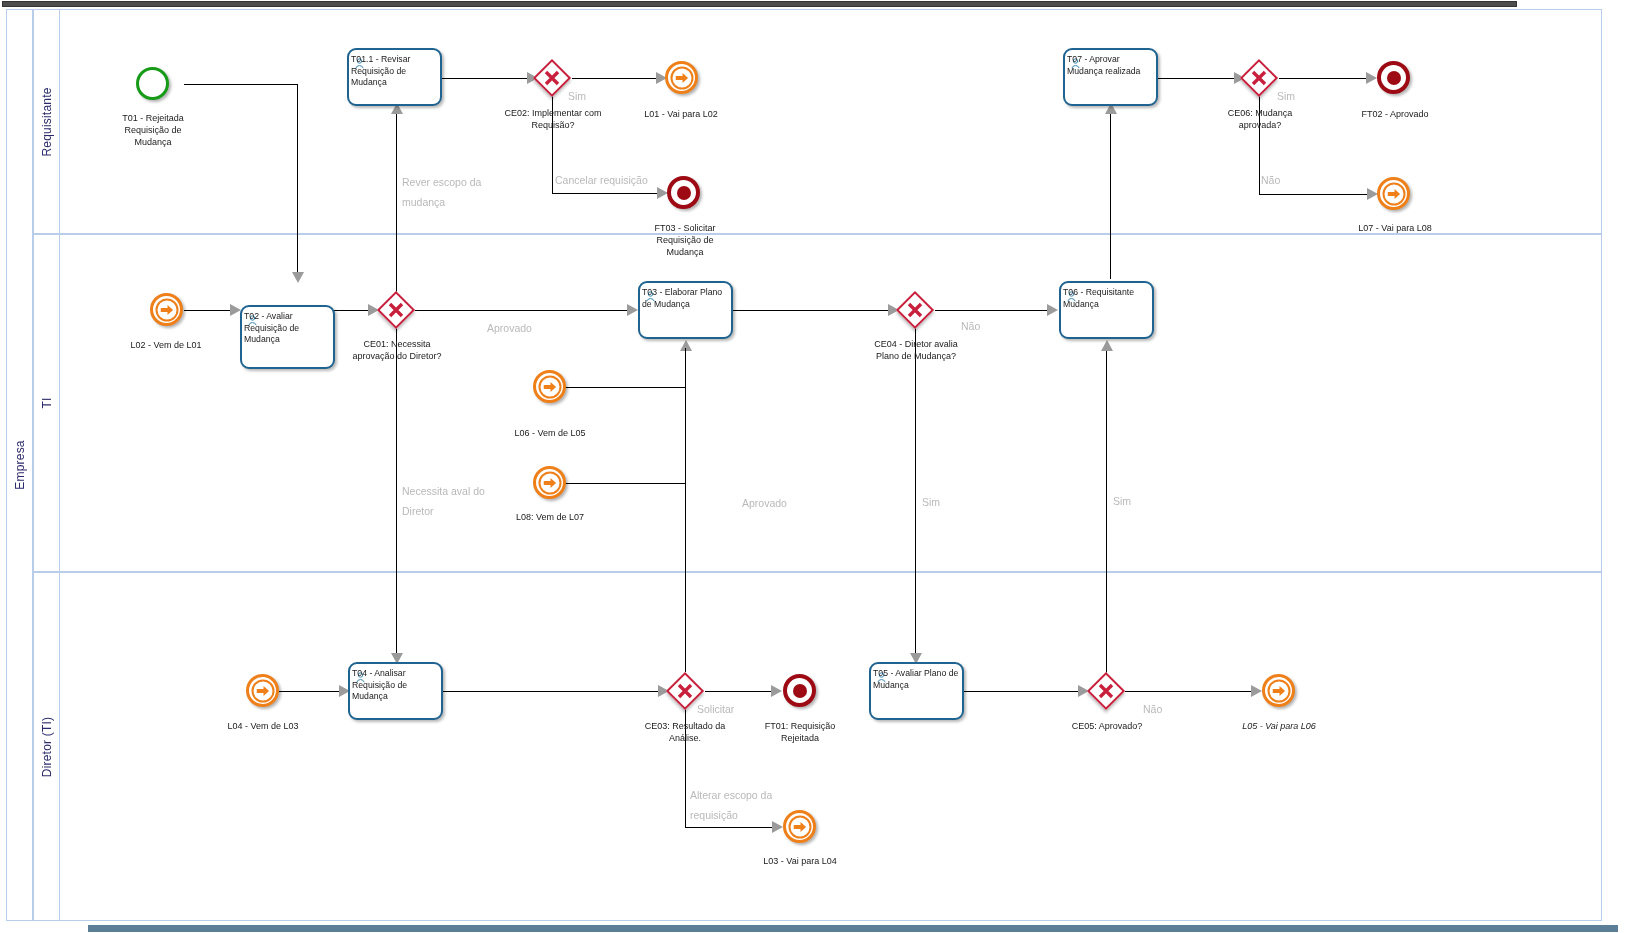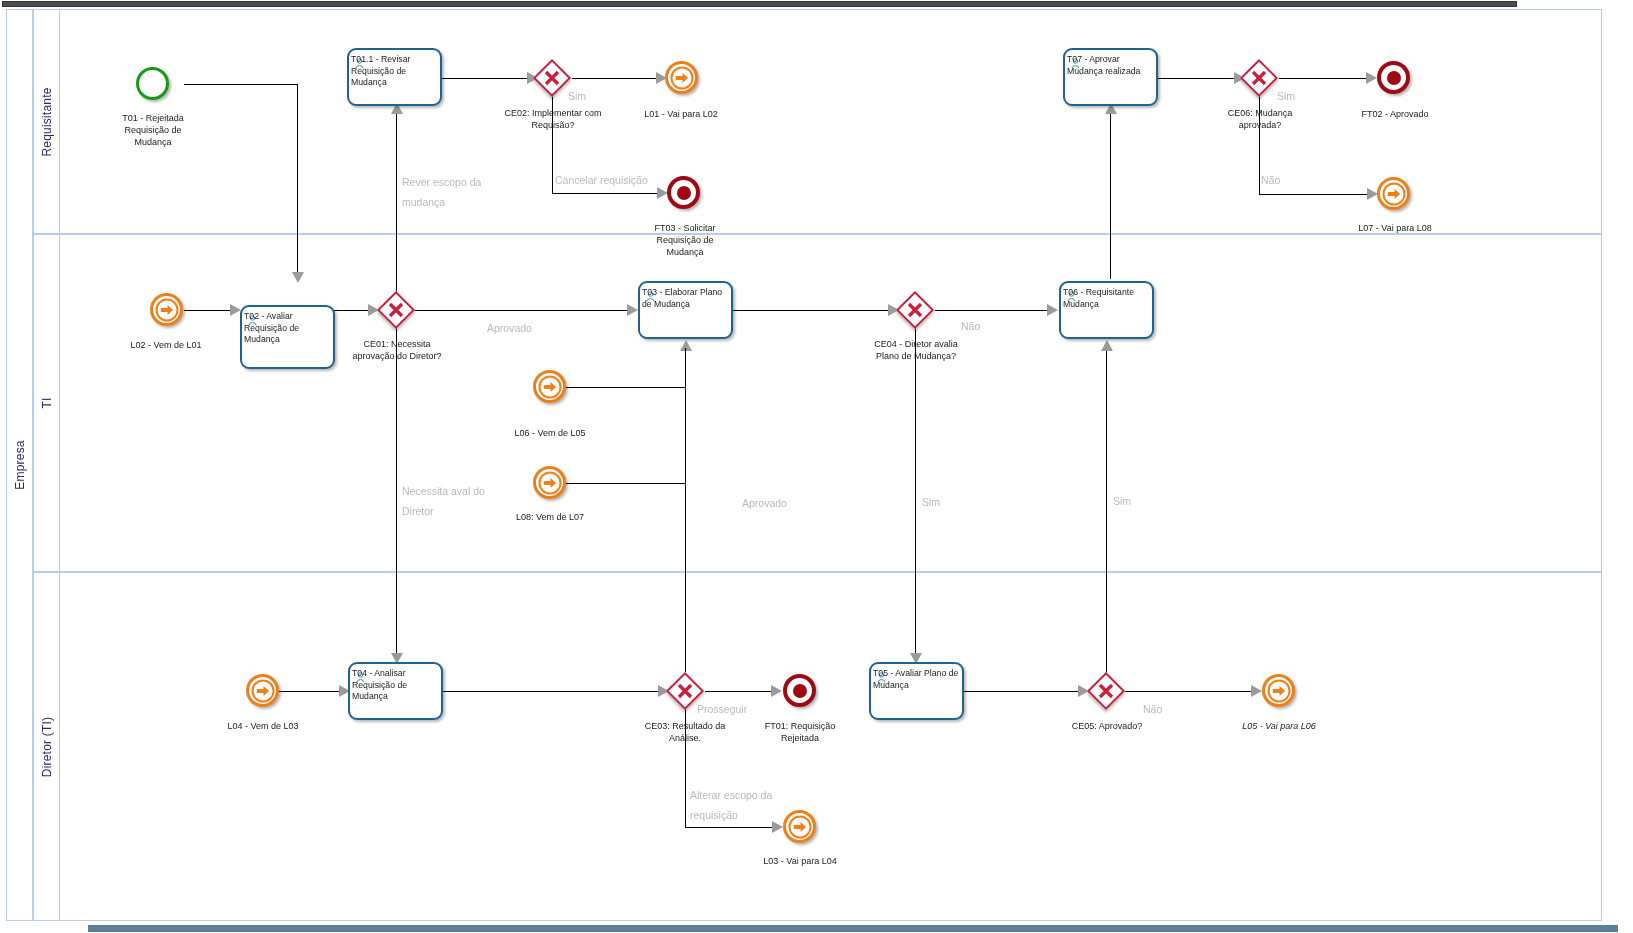--- a/index.html
+++ b/index.html
@@ -390,18 +390,18 @@
 mudança</div>
   <div class="flbl" style="left:1277px;top:86px;">Sim</div>
   <div class="flbl" style="left:1261px;top:170px;">Não</div>
   <div class="flbl" style="left:487px;top:318px;">Aprovado</div>
   <div class="flbl" style="left:402px;top:481px;width:100px;">Necessita aval do
 Diretor</div>
   <div class="flbl" style="left:961px;top:316px;">Não</div>
   <div class="flbl" style="left:922px;top:492px;">Sim</div>
   <div class="flbl" style="left:1113px;top:491px;">Sim</div>
   <div class="flbl" style="left:742px;top:493px;">Aprovado</div>
-  <div class="flbl" style="left:697px;top:699px;">Prosseguir</div>
+  <div class="flbl" style="left:697px;top:699px;">Solicitar</div>
   <div class="flbl" style="left:690px;top:785px;width:100px;">Alterar escopo da
 requisição</div>
   <div class="flbl" style="left:1143px;top:699px;">Não</div>
 
 </div>
 
 </body></html>

